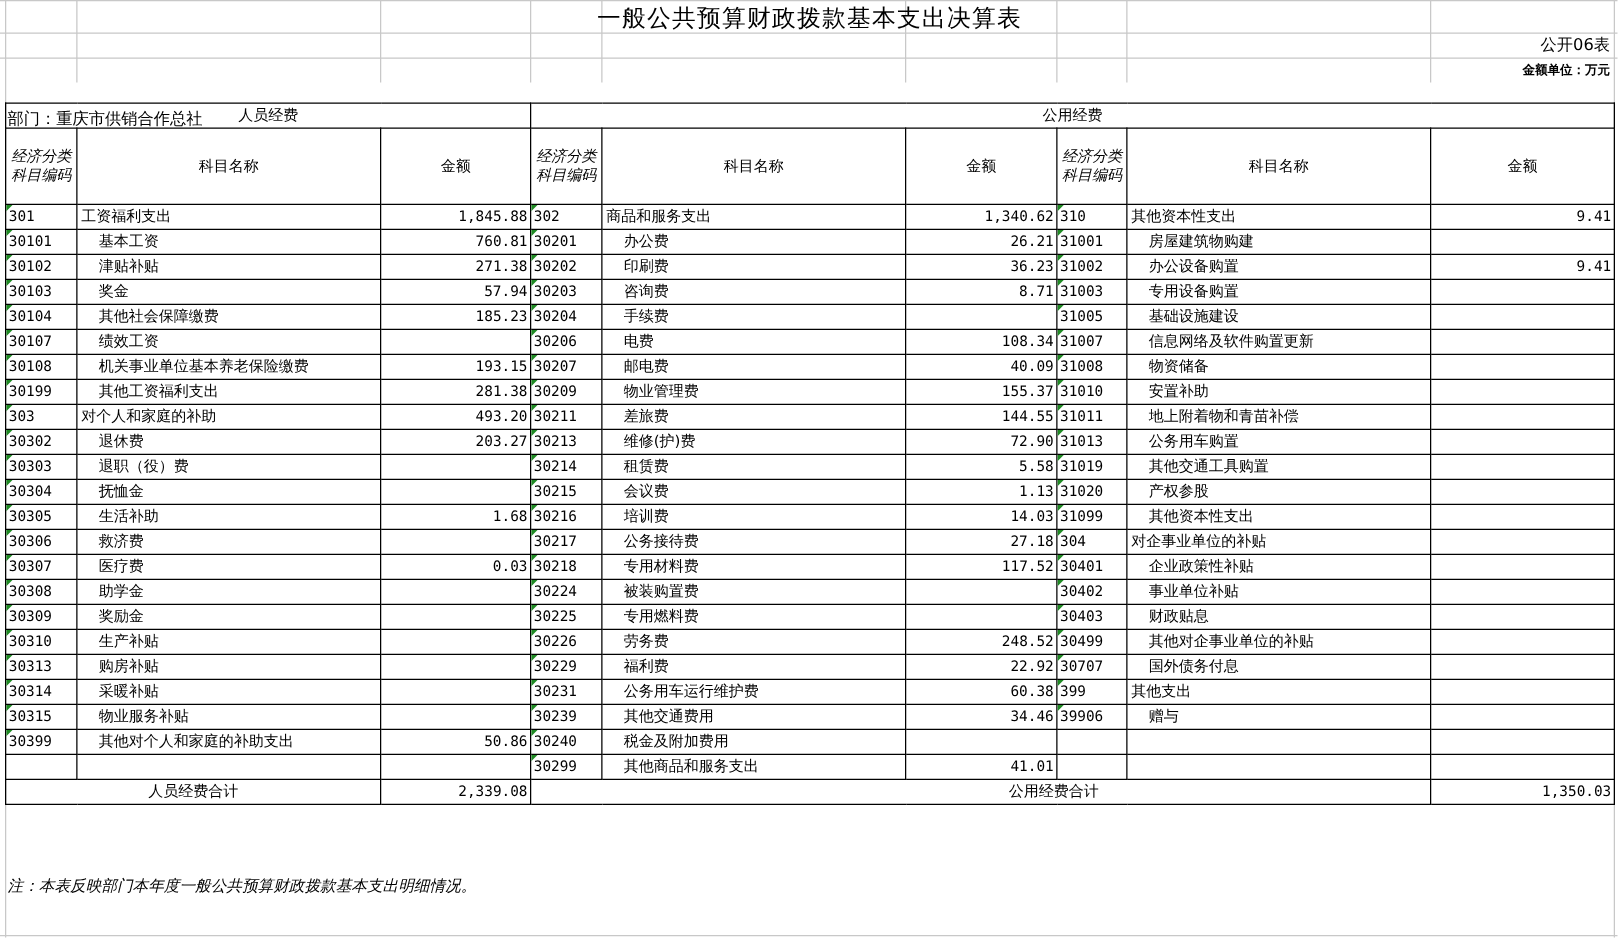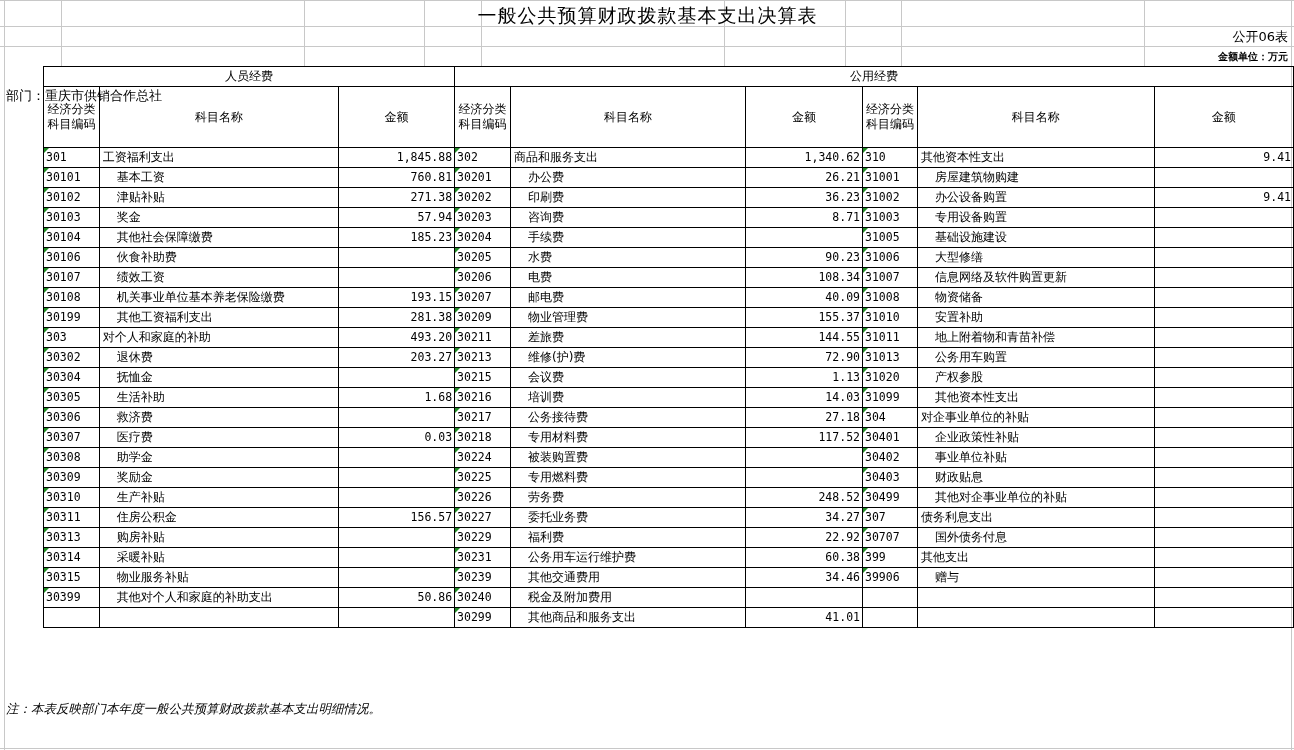--- a/index.html
+++ b/index.html
@@ -6,31 +6,31 @@
   body { width:1294px; height:750px; overflow:hidden; position:relative;
          font-family:"DejaVu Sans","Liberation Sans",sans-serif; font-size:12px; color:#000; }
   .sheet { position:absolute; left:0; top:0; width:1294px; height:528px; }
   .vline { position:absolute; top:0; width:1px; background:#c8c8c8; }
   .hline { position:absolute; left:0; height:1px; background:#c8c8c8; }
   .title { position:absolute; left:4px; top:3px; width:1287px; height:24px; text-align:center;
            font-size:19px; line-height:24px; letter-spacing:1px; }
   .meta-left { position:absolute; left:6px; top:47px; font-size:13px; line-height:20px;margin-top:39px; }
   .meta-r1 { position:absolute; right:6px; top:27px; font-size:13px; line-height:20px; }
   .meta-r2 { position:absolute; right:6px; top:47px; font-size:10px; line-height:20px;font-weight:bold; }
-  table.main { position:absolute; left:4px; top:66px; border-collapse:collapse; table-layout:fixed;margin-left:39px; }
+  table.main { position:absolute; left:4px; top:82px; border-collapse:collapse; table-layout:fixed; }
   table.main td { border:1px solid #000; padding:0 3px; height:19px; line-height:19px;
                   white-space:nowrap; overflow:hidden; font-size:12px; position:relative; }
   table.main td.code { font-family:"DejaVu Sans Mono","Liberation Mono",monospace; font-size:11.5px; padding-left:2px; }
   table.main td.code.flag::before { content:""; position:absolute; left:0; top:0; width:0; height:0;
        border-top:5px solid #1f8b24; border-right:5px solid transparent; }
   table.main td.amt { text-align:right; font-family:"DejaVu Sans Mono","Liberation Mono",monospace; font-size:11.5px; padding-right:2px; }
   table.main td.name.sub { padding-left:17px; }
   table.main td.grp { text-align:center; height:19px; }
   table.main td.hdr { text-align:center; height:60px; line-height:15px; white-space:normal; }
-  table.main td.hdr.codehdr { font-size:12px; padding:0 2px; }
+  table.main td.hdr.codehdr { font-size:12px; padding:0 2px;font-style:italic; }
   table.main td.total { text-align:center; }
   .note { position:absolute; left:6px; top:699px; font-size:12.5px; line-height:20px;font-style:italic; }
   .bottomline { position:absolute; left:0; top:748px; width:1294px; height:1px; background:#c8c8c8; }
 </style>
 </head>
 <body>
 
 <div class="sheet">
 
   <div class="vline" style="left:4px;height:750px"></div>
@@ -130,31 +130,20 @@
           <td class="name sub">其他社会保障缴费</td>
           <td class="amt">185.23</td>
           <td class="code flag">30204</td>
           <td class="name sub">手续费</td>
           <td class="amt"></td>
           <td class="code flag">31005</td>
           <td class="name sub">基础设施建设</td>
           <td class="amt"></td>
         </tr>
         <tr>
-          <td class="code flag">30106</td>
-          <td class="name sub">伙食补助费</td>
-          <td class="amt"></td>
-          <td class="code flag">30205</td>
-          <td class="name sub">水费</td>
-          <td class="amt">90.23</td>
-          <td class="code flag">31006</td>
-          <td class="name sub">大型修缮</td>
-          <td class="amt"></td>
-        </tr>
-        <tr>
           <td class="code flag">30107</td>
           <td class="name sub">绩效工资</td>
           <td class="amt"></td>
           <td class="code flag">30206</td>
           <td class="name sub">电费</td>
           <td class="amt">108.34</td>
           <td class="code flag">31007</td>
           <td class="name sub">信息网络及软件购置更新</td>
           <td class="amt"></td>
         </tr>
@@ -196,20 +185,31 @@
           <td class="name sub">退休费</td>
           <td class="amt">203.27</td>
           <td class="code flag">30213</td>
           <td class="name sub">维修(护)费</td>
           <td class="amt">72.90</td>
           <td class="code flag">31013</td>
           <td class="name sub">公务用车购置</td>
           <td class="amt"></td>
         </tr>
         <tr>
+          <td class="code flag">30303</td>
+          <td class="name sub">退职（役）费</td>
+          <td class="amt"></td>
+          <td class="code flag">30214</td>
+          <td class="name sub">租赁费</td>
+          <td class="amt">5.58</td>
+          <td class="code flag">31019</td>
+          <td class="name sub">其他交通工具购置</td>
+          <td class="amt"></td>
+        </tr>
+        <tr>
           <td class="code flag">30304</td>
           <td class="name sub">抚恤金</td>
           <td class="amt"></td>
           <td class="code flag">30215</td>
           <td class="name sub">会议费</td>
           <td class="amt">1.13</td>
           <td class="code flag">31020</td>
           <td class="name sub">产权参股</td>
           <td class="amt"></td>
         </tr>
@@ -273,31 +273,20 @@
           <td class="name sub">生产补贴</td>
           <td class="amt"></td>
           <td class="code flag">30226</td>
           <td class="name sub">劳务费</td>
           <td class="amt">248.52</td>
           <td class="code flag">30499</td>
           <td class="name sub">其他对企事业单位的补贴</td>
           <td class="amt"></td>
         </tr>
         <tr>
-          <td class="code flag">30311</td>
-          <td class="name sub">住房公积金</td>
-          <td class="amt">156.57</td>
-          <td class="code flag">30227</td>
-          <td class="name sub">委托业务费</td>
-          <td class="amt">34.27</td>
-          <td class="code flag">307</td>
-          <td class="name">债务利息支出</td>
-          <td class="amt"></td>
-        </tr>
-        <tr>
           <td class="code flag">30313</td>
           <td class="name sub">购房补贴</td>
           <td class="amt"></td>
           <td class="code flag">30229</td>
           <td class="name sub">福利费</td>
           <td class="amt">22.92</td>
           <td class="code flag">30707</td>
           <td class="name sub">国外债务付息</td>
           <td class="amt"></td>
         </tr>
@@ -338,18 +327,24 @@
           <td class="code"></td>
           <td class="name sub"></td>
           <td class="amt"></td>
           <td class="code flag">30299</td>
           <td class="name sub">其他商品和服务支出</td>
           <td class="amt">41.01</td>
           <td class="code"></td>
           <td class="name sub"></td>
           <td class="amt"></td>
         </tr>
+        <tr id="total-row">
+        <td class="total" colspan="2">人员经费合计</td>
+        <td class="amt">2,339.08</td>
+        <td class="total" colspan="5" style="padding-left:120px">公用经费合计</td>
+        <td class="amt">1,350.03</td>
+      </tr>
     </tbody>
   </table>
 
   <div class="note">注：本表反映部门本年度一般公共预算财政拨款基本支出明细情况。</div>
   <div class="bottomline"></div>
 </div>
 
 </body></html>

